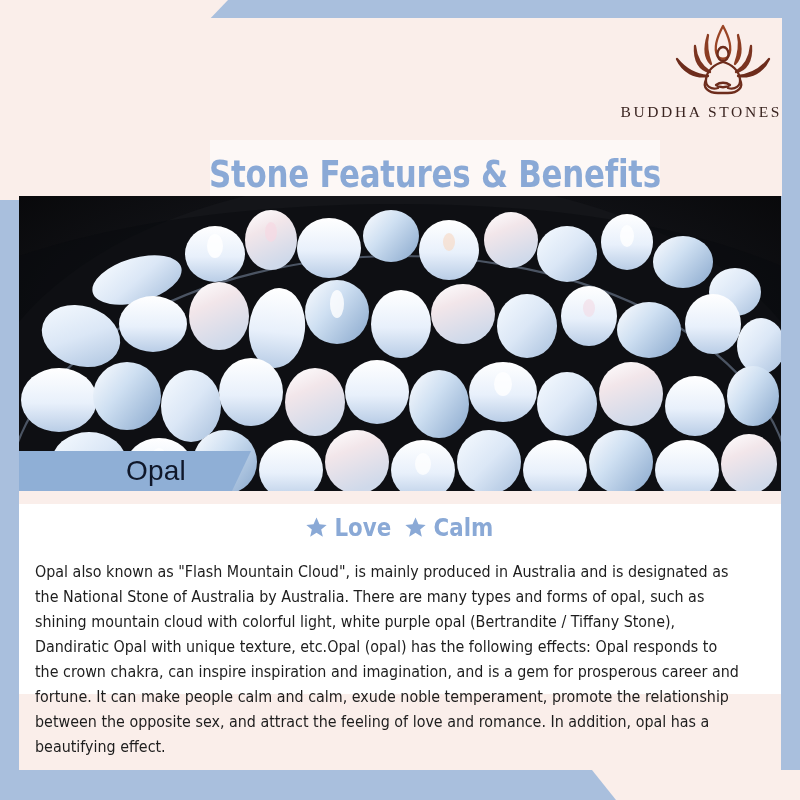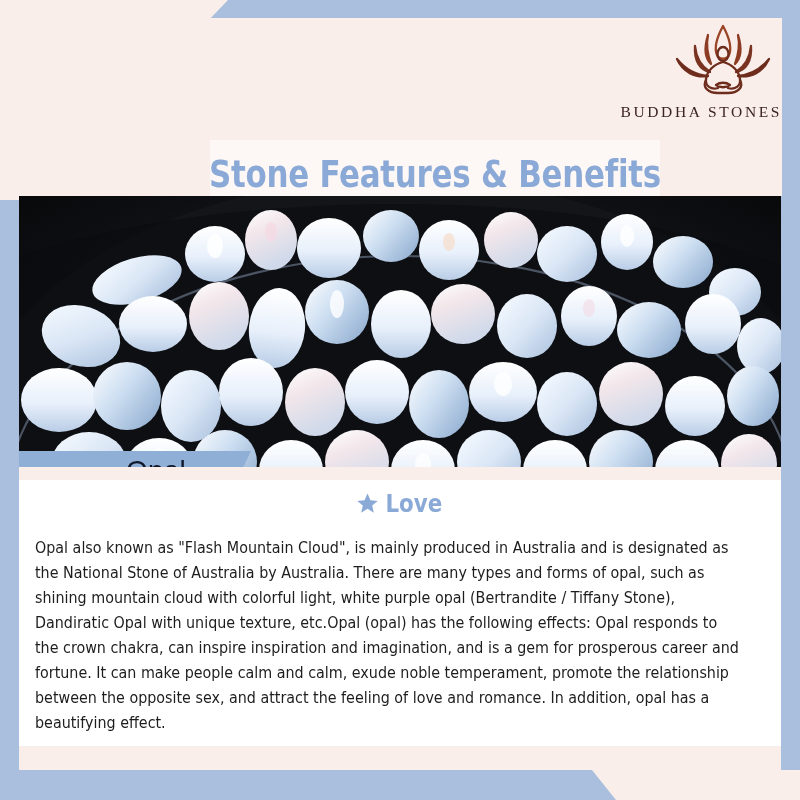--- a/index.html
+++ b/index.html
@@ -140,23 +140,23 @@
     font-size: 28px;
     font-weight: 400;
     letter-spacing: 0.2px;
     margin-left: 107px;
   }
 
   
   .content {
     position: absolute;
     left: 19px;
-    top: 467px;
+    top: 491px;
     width: 762px;
-    height: 279px;
+    height: 203px;
     background: #ffffff;
   }
   .content-top-tint {
     position: absolute;
     left: 0; top: 0;
     width: 100%;
     height: 13px;
     background: #faeeea;
   }
 
@@ -357,18 +357,24 @@
   <div class="content">
     <div class="content-top-tint"></div>
 
     <div class="benefits">
       <div class="benefit">
         <svg class="star" viewBox="0 0 24 24">
           <path d="M12 1.6 L15.1 8.6 L22.6 9.3 L16.9 14.2 L18.6 21.6 L12 17.6 L5.4 21.6 L7.1 14.2 L1.4 9.3 L8.9 8.6 Z" fill="#8aa9d6"></path>
         </svg>
         <span class="benefit-label">Love</span>
       </div>
+      <div class="benefit">
+        <svg class="star" viewBox="0 0 24 24">
+          <path d="M12 1.6 L15.1 8.6 L22.6 9.3 L16.9 14.2 L18.6 21.6 L12 17.6 L5.4 21.6 L7.1 14.2 L1.4 9.3 L8.9 8.6 Z" fill="#8aa9d6"></path>
+        </svg>
+        <span class="benefit-label">Calm</span>
+      </div>
     </div>
 
     <div class="body-copy">Opal also known as "Flash Mountain Cloud", is mainly produced in Australia and is designated as the National Stone of Australia by Australia. There are many types and forms of opal, such as shining mountain cloud with colorful light, white purple opal (Bertrandite / Tiffany Stone), Dandiratic Opal with unique texture, etc.Opal (opal) has the following effects: Opal responds to the crown chakra, can inspire inspiration and imagination, and is a gem for prosperous career and fortune. It can make people calm and calm, exude noble temperament, promote the relationship between the opposite sex, and attract the feeling of love and romance. In addition, opal has a beautifying effect.</div>
   </div>
 
 </div>
 
 </body></html>

